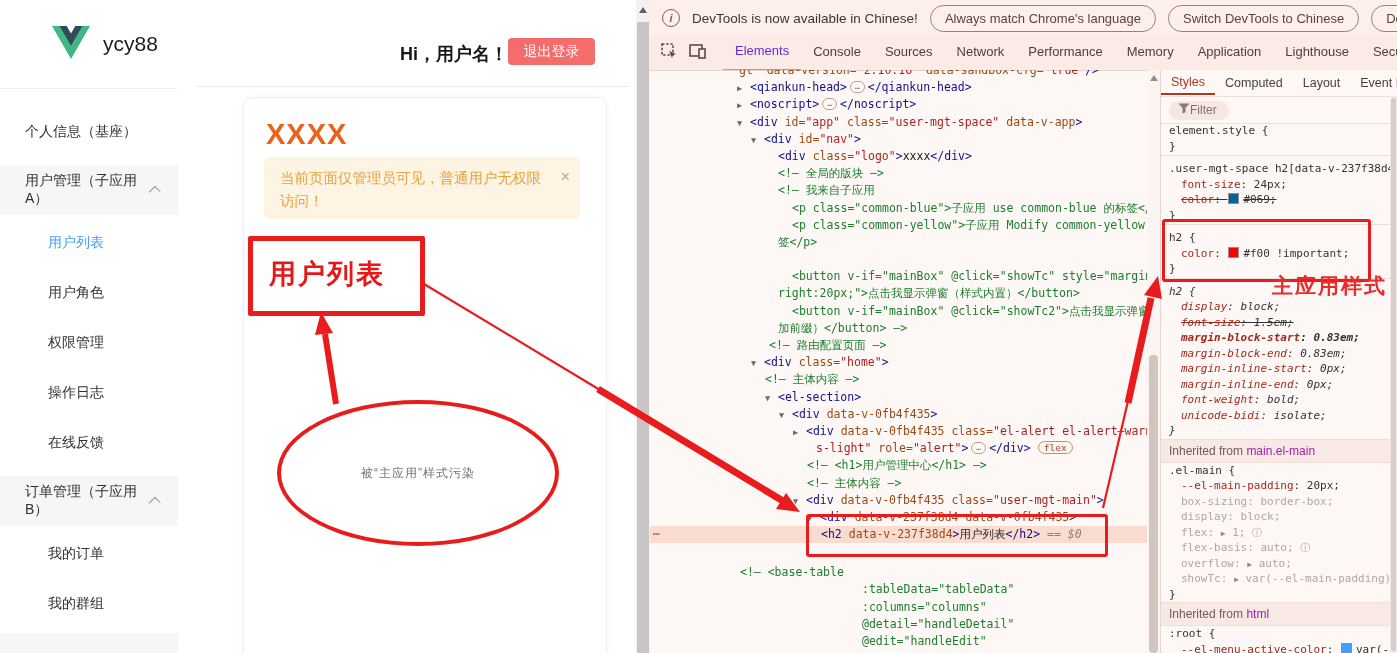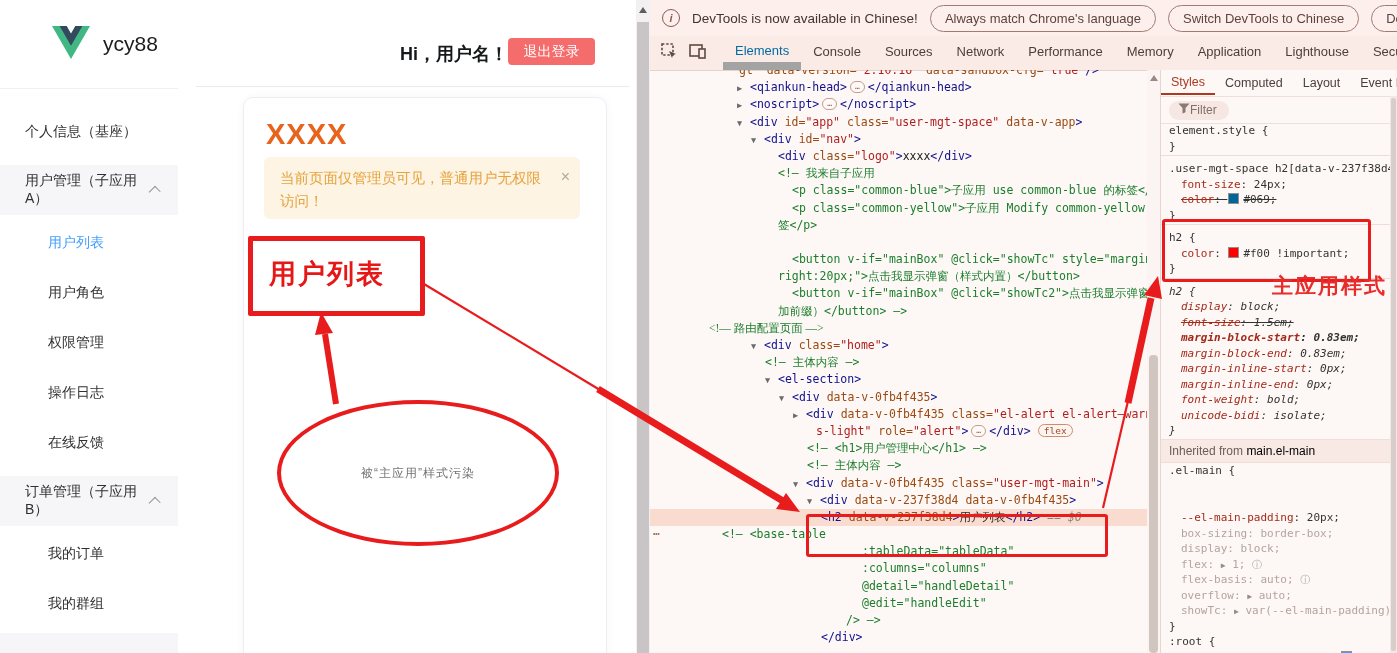--- a/index.html
+++ b/index.html
@@ -45,21 +45,21 @@
   #notifIcon{width:16px;height:16px;border:1.5px solid #8c5b52;border-radius:50%;color:#8c5b52;font-size:11px;
              font-weight:bold;display:flex;align-items:center;justify-content:center;flex:0 0 auto;font-style:italic}
   #notifText{font-size:13.5px;color:#44332e}
   .pill{border:1px solid #a17c72;border-radius:15px;padding:5px 14px;font-size:13px;color:#5c443d;
         flex:0 0 auto;cursor:pointer;background:transparent}
   #toolbar{position:absolute;top:36px;left:0;right:0;height:34px;background:#faebe7;border-bottom:1px solid #e5d4ce;
            display:flex;align-items:center;overflow:hidden}
   .tbIcon{margin-left:11px;flex:0 0 auto;cursor:pointer}
   #dtTabs{display:flex;margin-left:16px;height:34px}
   .dtab{padding:0 12px;line-height:32px;font-size:13px;color:#4c3e3a;cursor:pointer;flex:0 0 auto}
-  .dtab.active{color:#0369a1;border-bottom:8px solid #a3a3a3;line-height:30px}
+  .dtab.active{color:#6d28d9;border-bottom:1px solid #a3a3a3;line-height:30px}
 
   
   #treePane{position:absolute;top:70px;left:0;width:497px;bottom:0;overflow:hidden;
             font-family:"DejaVu Sans Mono",monospace;font-size:11.5px;color:#2a2a2a}
   .trow{line-height:17.2px;height:17.2px;white-space:nowrap}
   .trow.clip{margin-top:-8px}
   .trow.sel{background:#f9dccf}
   .sg.a{color:#6b6b6b;font-size:8.5px;display:inline-block;width:13px}
   .sg.t{color:#10108c}
   .sg.n{color:#9a4a12}
@@ -93,21 +93,21 @@
   .ln.hr{height:5px;border-top:1px solid #eeddd6;margin-top:1px}
   .ln.hdr{background:#f8e9e4;border-top:1px solid #f0ded7;border-bottom:1px solid #f0ded7;height:22px;
           line-height:22px;font-family:"Liberation Sans",sans-serif;font-size:12px;color:#6c5d57}
   .ln.ua .sg{font-style:italic}
   .sg.sel2{color:#333}
   .sg.prop{color:#a32a1a}
   .sg.val{color:#333}
   .sg.st{text-decoration:line-through}
   .sg.gyp,.sg.gyv{color:#b5a39d}
   .sg.hdr{color:#6c5d57}
-  .sg.hlink{color:#000000}
+  .sg.hlink{color:#a21caf}
   .sg.sw{display:inline-block;width:9px;height:9px;border:1px solid #8f8f8f;margin:0 4px -1px 1px}
   .sg.info{color:#b5a39d;font-size:10px}
   .sg.arr{color:#9a8a84;font-size:8px}
   #stScroll{position:absolute;right:0;top:26px;width:7px;bottom:0;background:#f1e9e6}
   #stScrollThumb{position:absolute;left:1px;right:1px;top:2px;bottom:2px;background:#d8cdc9;border-radius:3px}
 
   
   .annot{position:absolute;z-index:60;pointer-events:none}
   #redBox1{left:248px;top:236px;width:167px;height:70px;border:5px solid #e81c1c;border-radius:2px;background:#fff}
   #redBox1 div{margin:15px 0 0 16px;font-size:27px;font-weight:bold;color:#e61717;letter-spacing:2px}
@@ -227,42 +227,43 @@
   </div>
 
   <div id="treePane">
     <span id="gutterDots">…</span>
   <div class="trow clip" style="padding-left: 89px;"><span class="sg n">gt" data-version=</span><span class="sg v">"2.10.16"</span><span class="sg n"> data-sandbox-cfg=</span><span class="sg v">"true"</span><span class="sg t">/&gt;</span></div>
       <div class="trow" style="padding-left: 87px;"><span class="sg a">▶</span><span class="sg t">&lt;qiankun-head&gt;</span><span class="sg p">…</span><span class="sg t">&lt;/qiankun-head&gt;</span></div>
       <div class="trow" style="padding-left: 87px;"><span class="sg a">▶</span><span class="sg t">&lt;noscript&gt;</span><span class="sg p">…</span><span class="sg t">&lt;/noscript&gt;</span></div>
       <div class="trow" style="padding-left: 87px;"><span class="sg a">▼</span><span class="sg t">&lt;div</span><span class="sg n"> id=</span><span class="sg v">"app"</span><span class="sg n"> class=</span><span class="sg v">"user-mgt-space"</span><span class="sg n"> data-v-app</span><span class="sg t">&gt;</span></div>
       <div class="trow" style="padding-left: 101px;"><span class="sg a">▼</span><span class="sg t">&lt;div</span><span class="sg n"> id=</span><span class="sg v">"nav"</span><span class="sg t">&gt;</span></div>
       <div class="trow" style="padding-left: 128px;"><span class="sg t">&lt;div</span><span class="sg n"> class=</span><span class="sg v">"logo"</span><span class="sg t">&gt;</span><span class="sg x">xxxx</span><span class="sg t">&lt;/div&gt;</span></div>
+      <div class="trow" style="padding-left: 128px;"><span class="sg c">&lt;!— 全局的版块 —&gt;</span></div>
       <div class="trow" style="padding-left: 128px;"><span class="sg c">&lt;!— 我来自子应用</span></div>
       <div class="trow" style="padding-left: 142px;"><span class="sg c">&lt;p class="common-blue"&gt;子应用 use common-blue 的标签&lt;/p&gt;</span></div>
       <div class="trow" style="padding-left: 142px;"><span class="sg c">&lt;p class="common-yellow"&gt;子应用 Modify common-yellow 的标</span></div>
       <div class="trow" style="padding-left: 128px;"><span class="sg c">签&lt;/p&gt;</span></div>
       <div class="trow" style="padding-left: 128px;"></div>
       <div class="trow" style="padding-left: 142px;"><span class="sg c">&lt;button v-if="mainBox" @click="showTc" style="margin-</span></div>
       <div class="trow" style="padding-left: 128px;"><span class="sg c">right:20px;"&gt;点击我显示弹窗（样式内置）&lt;/button&gt;</span></div>
       <div class="trow" style="padding-left: 142px;"><span class="sg c">&lt;button v-if="mainBox" @click="showTc2"&gt;点击我显示弹窗（添</span></div>
       <div class="trow" style="padding-left: 128px;"><span class="sg c">加前缀）&lt;/button&gt; —&gt;</span></div>
-      <div class="trow" style="padding-left: 59px; font-family: Liberation Serif, serif;"><span class="sg c">&lt;!— 路由配置页面 —&gt;</span></div>
+      <div class="trow" style="padding-left: 119px;"><span class="sg c">&lt;!— 路由配置页面 —&gt;</span></div>
       <div class="trow" style="padding-left: 101px;"><span class="sg a">▼</span><span class="sg t">&lt;div</span><span class="sg n"> class=</span><span class="sg v">"home"</span><span class="sg t">&gt;</span></div>
       <div class="trow" style="padding-left: 115px;"><span class="sg c">&lt;!— 主体内容 —&gt;</span></div>
       <div class="trow" style="padding-left: 115px;"><span class="sg a">▼</span><span class="sg t">&lt;el-section&gt;</span></div>
       <div class="trow" style="padding-left: 129px;"><span class="sg a">▼</span><span class="sg t">&lt;div</span><span class="sg n"> data-v-0fb4f435</span><span class="sg t">&gt;</span></div>
       <div class="trow" style="padding-left: 143px;"><span class="sg a">▶</span><span class="sg t">&lt;div</span><span class="sg n"> data-v-0fb4f435 class=</span><span class="sg v">"el-alert el-alert—warning i</span></div>
       <div class="trow" style="padding-left: 166px;"><span class="sg v">s-light"</span><span class="sg n"> role=</span><span class="sg v">"alert"</span><span class="sg t">&gt;</span><span class="sg p">…</span><span class="sg t">&lt;/div&gt;</span><span class="sg b">flex</span></div>
       <div class="trow" style="padding-left: 157px;"><span class="sg c">&lt;!— &lt;h1&gt;用户管理中心&lt;/h1&gt; —&gt;</span></div>
       <div class="trow" style="padding-left: 157px;"><span class="sg c">&lt;!— 主体内容 —&gt;</span></div>
       <div class="trow" style="padding-left: 143px;"><span class="sg a">▼</span><span class="sg t">&lt;div</span><span class="sg n"> data-v-0fb4f435 class=</span><span class="sg v">"user-mgt-main"</span><span class="sg t">&gt;</span></div>
       <div class="trow" style="padding-left: 157px;"><span class="sg a">▼</span><span class="sg t">&lt;div</span><span class="sg n"> data-v-237f38d4 data-v-0fb4f435</span><span class="sg t">&gt;</span></div>
       <div class="trow sel" style="padding-left: 171px;"><span class="sg t">&lt;h2</span><span class="sg n"> data-v-237f38d4</span><span class="sg t">&gt;</span><span class="sg x">用户列表</span><span class="sg t">&lt;/h2&gt;</span><span class="sg eq"> == $0</span></div>
-      <div class="trow" style="padding-left: 72px;"><span class="sg c">&lt;!— &lt;base-table</span></div>
+      <div class="trow" style="padding-left: 90px; margin-top: 21px;"><span class="sg c">&lt;!— &lt;base-table</span></div>
       <div class="trow" style="padding-left: 212px;"><span class="sg c">:tableData="tableData"</span></div>
       <div class="trow" style="padding-left: 212px;"><span class="sg c">:columns="columns"</span></div>
       <div class="trow" style="padding-left: 212px;"><span class="sg c">@detail="handleDetail"</span></div>
       <div class="trow" style="padding-left: 212px;"><span class="sg c">@edit="handleEdit"</span></div>
       <div class="trow" style="padding-left: 196px;"><span class="sg c">/&gt; —&gt;</span></div>
       <div class="trow" style="padding-left: 171px;"><span class="sg t">&lt;/div&gt;</span></div>
     </div>
 
   <div id="elemScroll">
     <div id="elemScrollArrow"></div>
@@ -304,28 +305,29 @@
         <div class="ln ua" style="padding-left: 20px;"><span class="sg prop st">font-size</span><span class="sg val st">: 1.5em;</span></div>
         <div class="ln ua" style="padding-left: 20px; font-weight: bold;"><span class="sg prop">margin-block-start</span><span class="sg val">: 0.83em;</span></div>
         <div class="ln ua" style="padding-left: 20px;"><span class="sg prop">margin-block-end</span><span class="sg val">: 0.83em;</span></div>
         <div class="ln ua" style="padding-left: 20px;"><span class="sg prop">margin-inline-start</span><span class="sg val">: 0px;</span></div>
         <div class="ln ua" style="padding-left: 20px;"><span class="sg prop">margin-inline-end</span><span class="sg val">: 0px;</span></div>
         <div class="ln ua" style="padding-left: 20px;"><span class="sg prop">font-weight</span><span class="sg val">: bold;</span></div>
         <div class="ln ua" style="padding-left: 20px;"><span class="sg prop">unicode-bidi</span><span class="sg val">: isolate;</span></div>
         <div class="ln ua"><span class="sg val">}</span></div>
         <div class="ln hdr"><span class="sg hdr">Inherited from </span><span class="sg hlink">main.el-main</span></div>
         <div class="ln"><span class="sg sel2">.el-main </span><span class="sg val">{</span></div>
-        <div class="ln" style="padding-left: 20px; margin-top: 32px;"><span class="sg prop">--el-main-padding</span><span class="sg val">: 20px;</span></div>
+        <div class="ln" style="padding-left: 20px;"><span class="sg prop">--el-main-padding</span><span class="sg val">: 20px;</span></div>
         <div class="ln" style="padding-left: 20px;"><span class="sg gyp">box-sizing</span><span class="sg gyv">: border-box;</span></div>
         <div class="ln" style="padding-left: 20px;"><span class="sg gyp">display</span><span class="sg gyv">: block;</span></div>
         <div class="ln" style="padding-left: 20px;"><span class="sg gyp">flex</span><span class="sg gyv">: </span><span class="sg arr">▶</span><span class="sg gyv"> 1; </span><span class="sg info">ⓘ</span></div>
         <div class="ln" style="padding-left: 20px;"><span class="sg gyp">flex-basis</span><span class="sg gyv">: auto; </span><span class="sg info">ⓘ</span></div>
         <div class="ln" style="padding-left: 20px;"><span class="sg gyp">overflow</span><span class="sg gyv">: </span><span class="sg arr">▶</span><span class="sg gyv"> auto;</span></div>
         <div class="ln" style="padding-left: 20px;"><span class="sg gyp">showTc</span><span class="sg gyv">: </span><span class="sg arr">▶</span><span class="sg gyv"> var(--el-main-padding);</span></div>
         <div class="ln"><span class="sg val">}</span></div>
+        <div class="ln hdr"><span class="sg hdr">Inherited from </span><span class="sg hlink">html</span></div>
         <div class="ln"><span class="sg sel2">:root </span><span class="sg val">{</span></div>
         <div class="ln" style="padding-left: 20px;"><span class="sg prop">--el-menu-active-color</span><span class="sg val">: </span><span class="sg sw" style="background: rgb(64, 158, 255);"></span><span class="sg val">var(--el-</span></div>
       </div>
     <div id="stScroll">
       <div id="stScrollThumb"></div>
     </div>
   </div>
 </div>
 
 <svg id="arrowSvg" width="1397" height="653">

